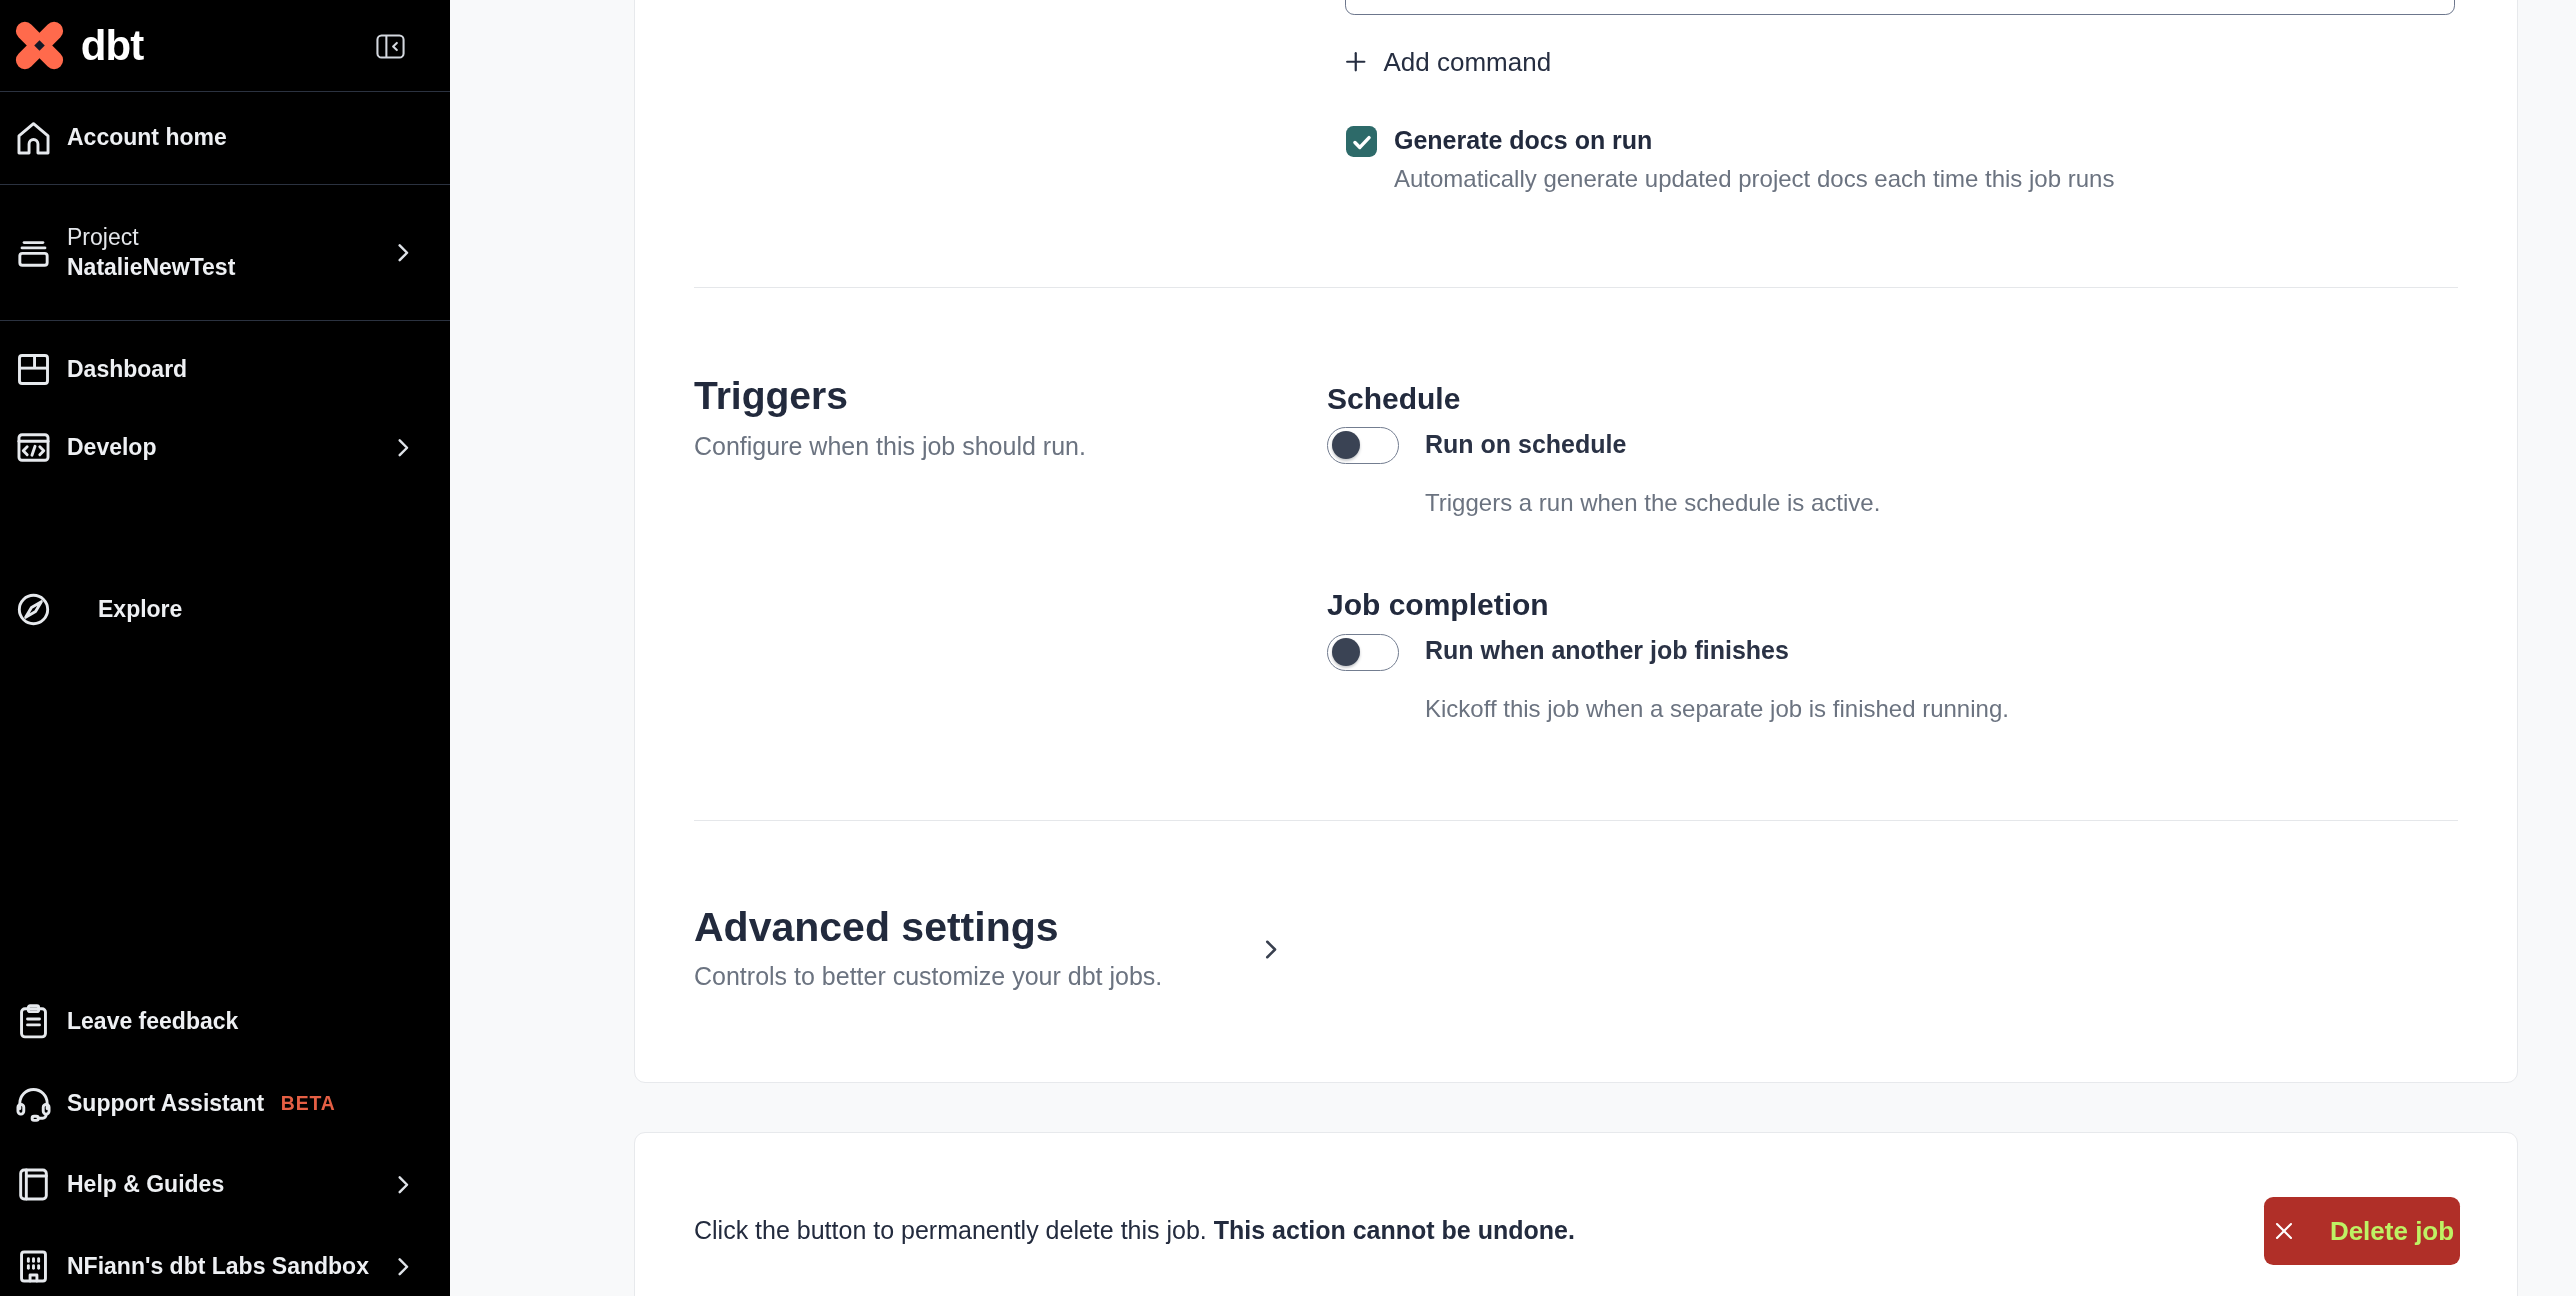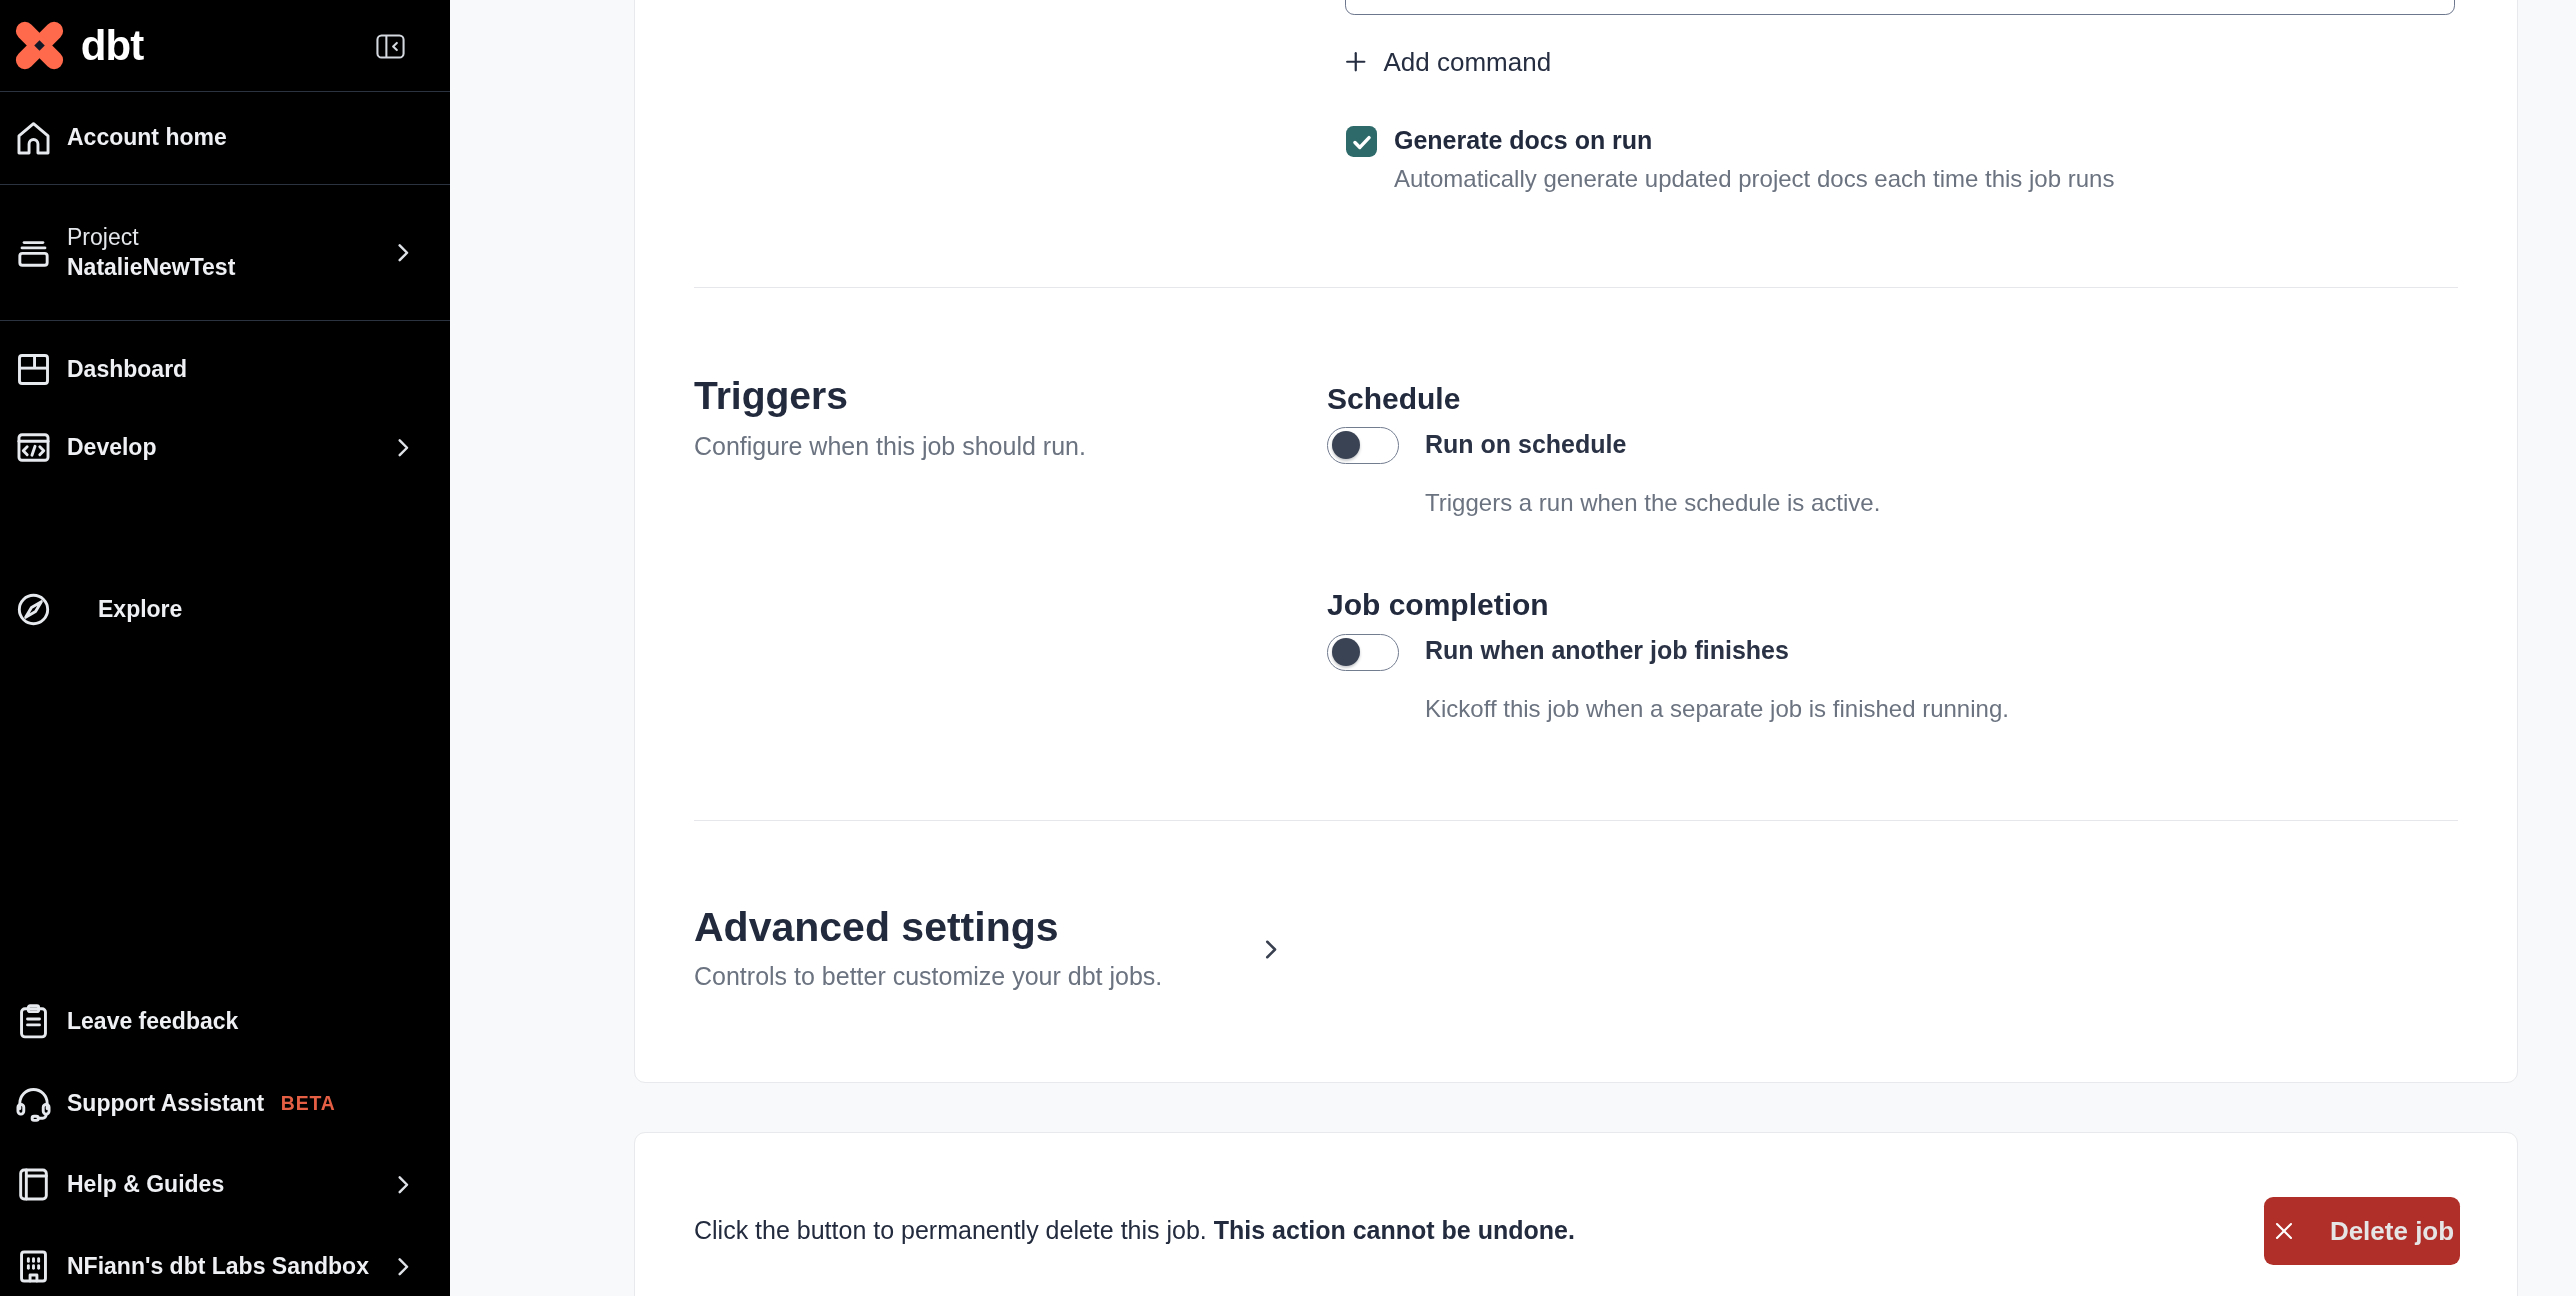--- a/index.html
+++ b/index.html
@@ -67,21 +67,21 @@
   .t1l { top:451px; } .t1d { top:510px; }
   .t2l { top:657px; } .t2d { top:716px; }
   .adv-title { position:absolute; left:59px; top:925px; font-size:41px; font-weight:bold; color:#222a3d; }
   .adv-desc  { position:absolute; left:59px; top:983px; font-size:25px; color:#6b7380; }
   .adv-chev  { position:absolute; left:620px; top:955px; color:#39404f; display:flex; cursor:pointer; }
   .danger-text { position:absolute; left:59px; top:83px; font-size:25px; color:#232b3e; }
   .danger-text b { font-weight:bold; }
   .delete-btn {
     position:absolute; left:1629px; top:64px; width:196px; height:68px;
     background:#b02f28; border-radius:9.2px; display:flex; align-items:center; justify-content:center;
-    gap:32px; color:#e5e5e5; cursor:pointer;
+    gap:32px; color:#bef264; cursor:pointer;
   }
   .delete-btn .txt { font-size:26px; font-weight:600; }
   svg { display:block; }
 </style>
 </head>
 <body>
 
 <div class="app">
 
   <nav class="sidebar">

